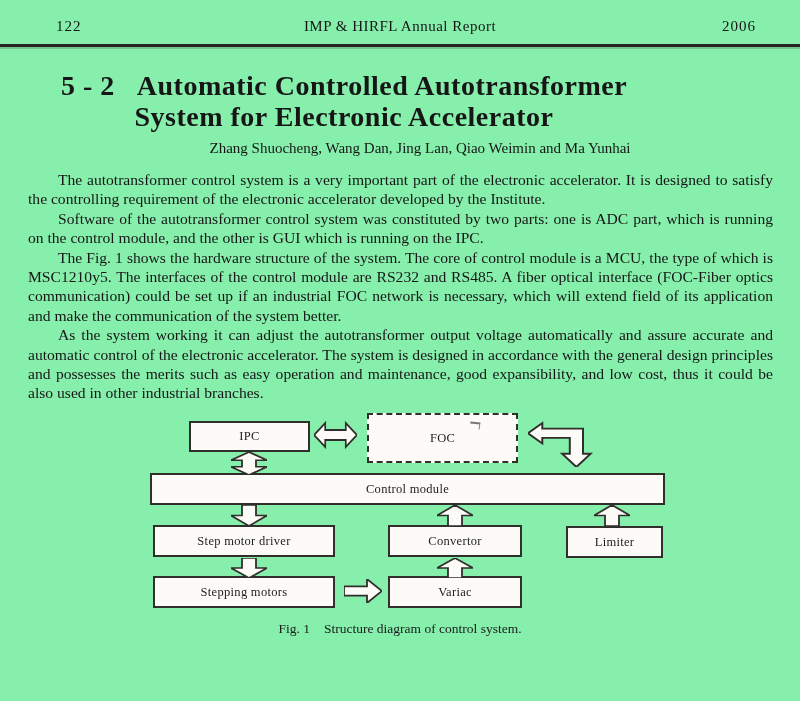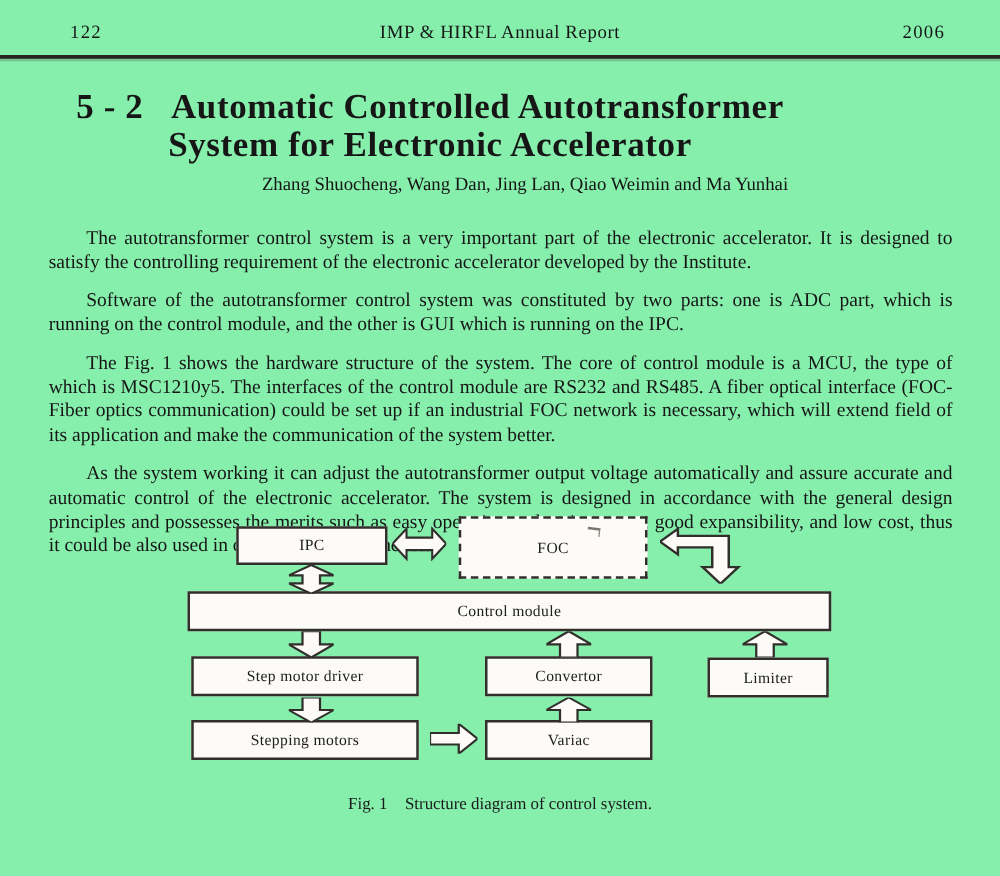--- a/index.html
+++ b/index.html
@@ -27,42 +27,42 @@
   .title-block{position:absolute;top:70px;left:0;width:688px;text-align:center;
     font-weight:bold;font-size:28px;line-height:31px;letter-spacing:0.5px;}
   .section-no{margin-right:22px;}
   .authors{position:absolute;top:140px;left:0;width:800px;text-align:center;font-size:15px;padding-left:20px;}
 
   
   .body-text{
     position:absolute;top:170px;left:28px;width:745px;
     font-size:15.6px;line-height:19.4px;text-align:justify;
   }
-  .body-text p{margin:11px;text-indent:30px;font-family:Liberation Serif, serif;}
+  .body-text p{margin:0;text-indent:30px;font-family:Liberation Serif, serif;}
 
   
   .diagram{position:absolute;top:395px;left:0;width:800px;height:280px;font-size:12.5px;}
   .node{
     position:absolute;
     border:2px solid #312f2b;
     background:#fcfbf8;
     display:flex;align-items:center;justify-content:center;
     box-sizing:border-box;
     color:#1c1c1c;
     letter-spacing:0.3px;
   }
   .node.dashed{border-style:dashed;}
   .arr{position:absolute;}
   .arr polygon{fill:#fcfbf8;stroke:#312f2b;stroke-width:1.8;stroke-linejoin:miter;}
   .artifact{
     position:absolute;left:470px;top:27px;width:9px;height:5px;
     border-top:2px solid #5a564f;border-right:1px solid #6a665f;
     transform:rotate(6deg);opacity:.8;
   }
-  .fig-caption{position:absolute;top:240px;left:0;width:800px;text-align:center;font-size:13.5px;color:#1a1a1a;}
+  .fig-caption{position:absolute;top:226px;left:0;width:800px;text-align:center;font-size:13.5px;color:#1a1a1a;}
   .fig-caption .cap-label{margin-right:14px;}
 </style>
 </head>
 <body>
 
 <div class="page">
 
   <div class="running-header">
     <span class="hdr-left">122</span>
     <span class="hdr-center">IMP &amp; HIRFL Annual Report</span>

